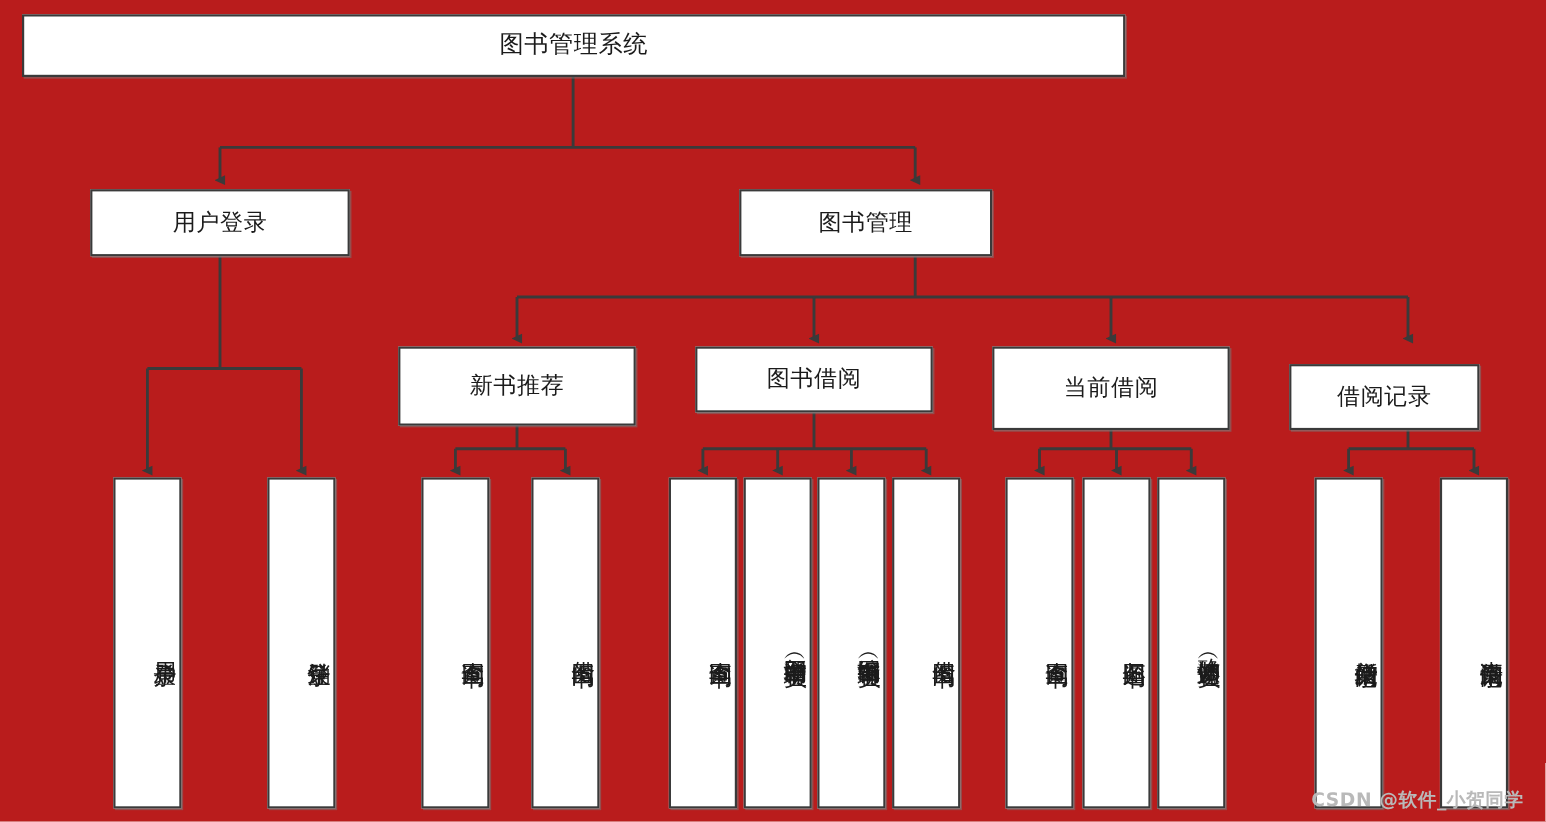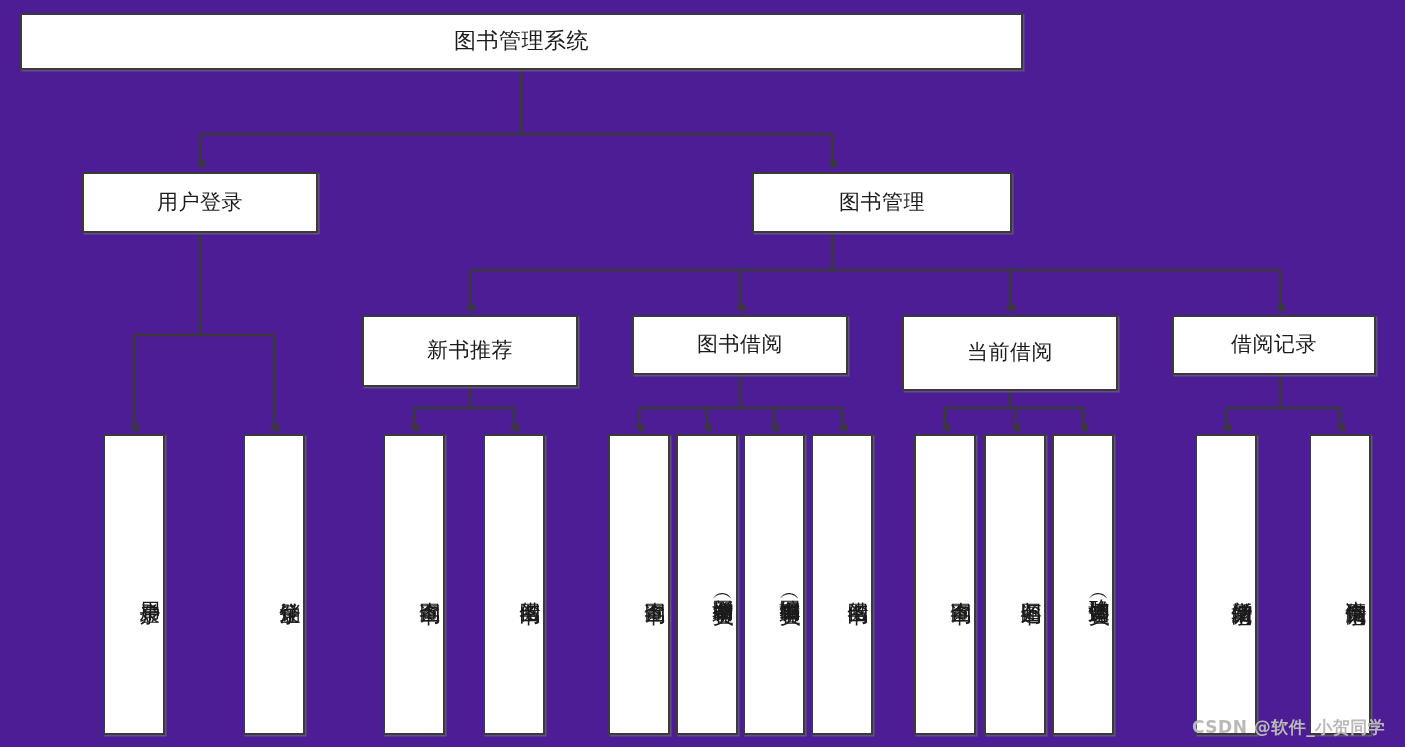--- a/index.html
+++ b/index.html
@@ -7,21 +7,21 @@
     padding: 0;
     background: #ffffff;
   }
   body {
     font-family: "DejaVu Sans", "Liberation Sans", sans-serif;
   }
   #canvas {
     position: relative;
     width: 1405px;
     height: 747px;
-    background: #4c1d95;
+    background: #b91c1c;
     overflow: hidden;
   }
   svg.wires {
     position: absolute;
     left: 0;
     top: 0;
     width: 1405px;
     height: 747px;
     pointer-events: none;
   }
@@ -126,34 +126,34 @@
     </g>
   </svg>
 
   <div class="node node-h node-root" style="left:20px;top:13px;width:1003px;height:57px;">
     <span>图书管理系统</span>
   </div>
 
   <div class="node node-h" style="left:82px;top:172px;width:236px;height:61px;">
     <span>用户登录</span>
   </div>
-  <div class="node node-h" style="left:752px;top:172px;width:260px;height:61px;">
+  <div class="node node-h" style="left:672px;top:172px;width:230px;height:61px;">
     <span>图书管理</span>
   </div>
 
   <div class="node node-h" style="left:362px;top:315px;width:216px;height:72px;">
     <span>新书推荐</span>
   </div>
   <div class="node node-h" style="left:632px;top:315px;width:216px;height:60px;">
     <span>图书借阅</span>
   </div>
   <div class="node node-h" style="left:902px;top:315px;width:216px;height:76px;">
     <span>当前借阅</span>
   </div>
-  <div class="node node-h" style="left:1172px;top:315px;width:204px;height:60px;">
+  <div class="node node-h" style="left:1172px;top:331px;width:173px;height:60px;">
     <span>借阅记录</span>
   </div>
 
   <div class="node node-v" style="left:103px;top:434px;width:62px;height:301px;">
     <span class="vtxt">用户登录</span>
   </div>
   <div class="node node-v" style="left:243px;top:434px;width:62px;height:301px;">
     <span class="vtxt">注销登录</span>
   </div>
 

